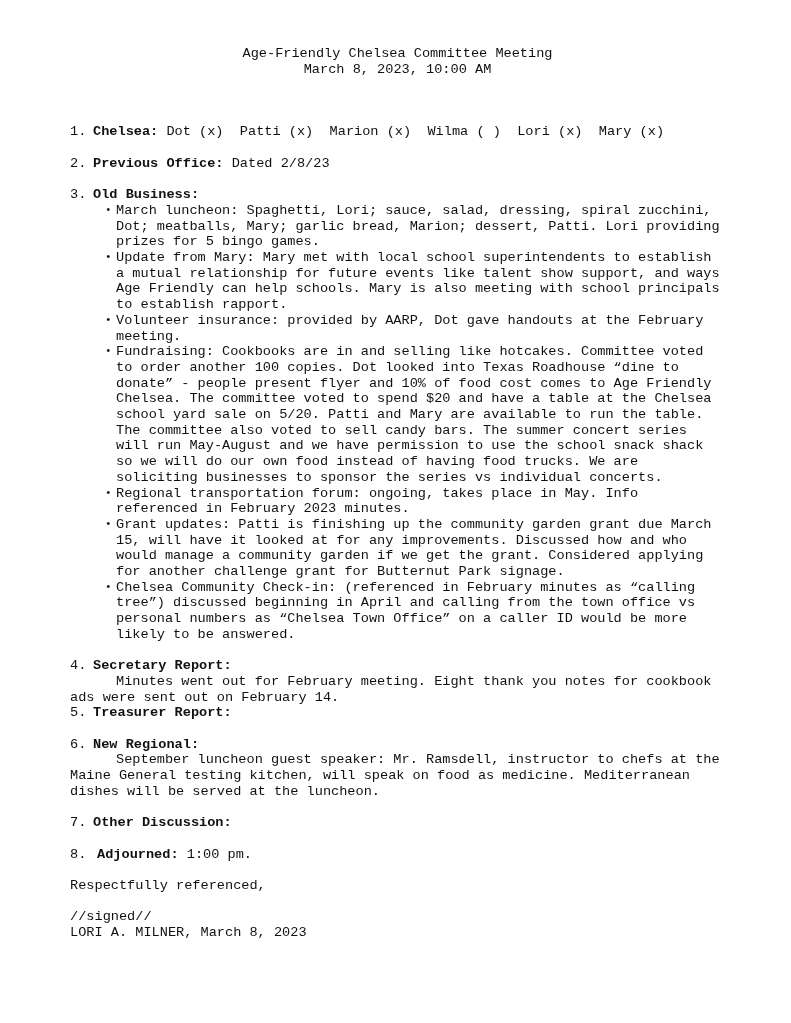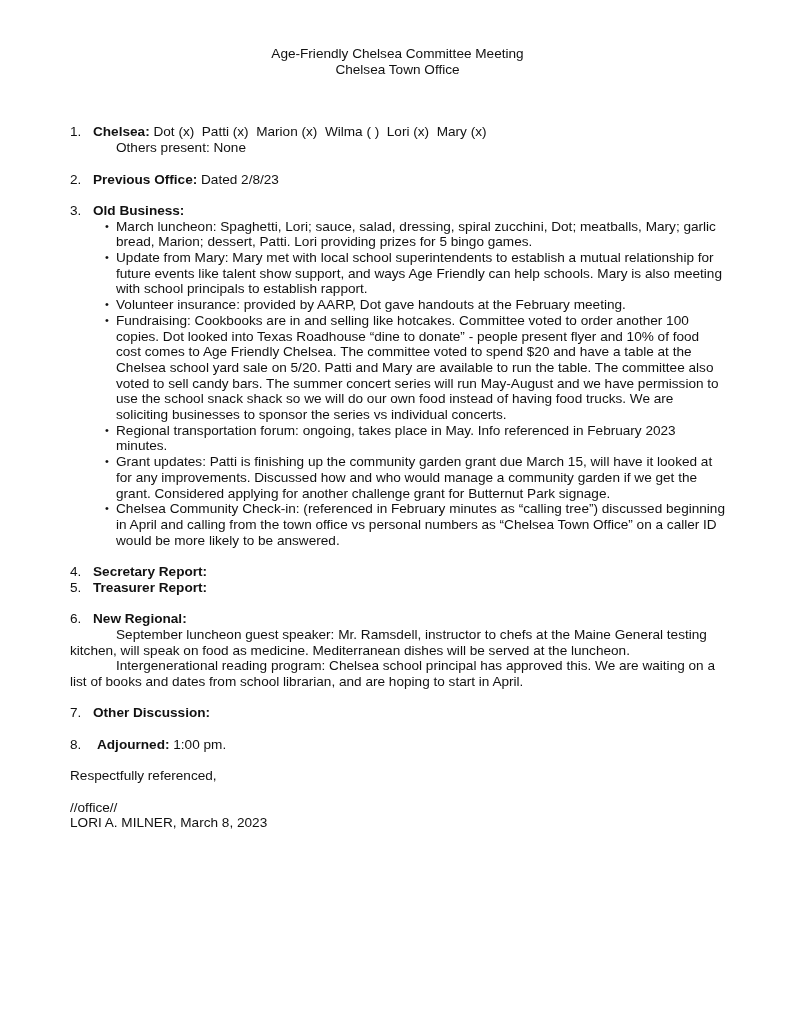--- a/index.html
+++ b/index.html
@@ -1,21 +1,21 @@
 <!DOCTYPE html>
 <html><head>
 <meta charset="utf-8">
 <style>
   html, body { margin: 0; padding: 0; background: #ffffff; }
   body {
     width: 791px; height: 1023px; position: relative; overflow: hidden;
     font-family: "Liberation Sans", sans-serif;
     font-size: 13.6px; line-height: 15.7px; color: #111111;
   }
-  .page { position: absolute; left: 70px; top: 46px; width: 655px; }
+  .page { position: absolute; left: 70px; top: 46px; width: 655px; font-family: Liberation Mono, monospace; }
   .header { text-align: center; width: 655px; margin-left: 0; }
   .header div { line-height: 15.7px; }
   .section { position: relative; }
   .sec-head { position: relative; padding-left: 23px; }
   .num { position: absolute; left: 0; top: 0; }
   .label { font-weight: bold; }
   .indent-line { padding-left: 46px; }
   .para { text-indent: 46px; }
   ul.bullets { list-style: none; margin: 0; padding: 0 0 0 46px; }
   ul.bullets li { position: relative; }
@@ -23,31 +23,30 @@
   .gap1 { height: 15.7px; }
   .gap2 { height: 31px; }
 </style>
 </head>
 <body>
 
 <div class="page">
 
   <div class="header">
     <div>Age-Friendly Chelsea Committee Meeting</div>
-    <div>Chelsea Town Office</div>
+    <div>March 8, 2023, 10:00 AM</div>
   </div>
 
   <div class="gap2" style="height:47px"></div>
 
   <div class="section">
     <div class="sec-head">
       <span class="num">1.</span>
       <span class="label">Chelsea:</span><span style="white-space:pre"> Dot (x)  Patti (x)  Marion (x)  Wilma ( )  Lori (x)  Mary (x)</span>
     </div>
-    <div class="indent-line">Others present: None</div>
   </div>
 
   <div class="gap1"></div>
 
   <div class="section">
     <div class="sec-head">
       <span class="num">2.</span>
       <span class="label">Previous Office:</span><span style="white-space:pre"> Dated 2/8/23</span>
     </div>
   </div>
@@ -70,38 +69,38 @@
     </ul>
   </div>
 
   <div class="gap1"></div>
 
   <div class="section">
     <div class="sec-head">
       <span class="num">4.</span>
       <span class="label">Secretary Report:</span>
     </div>
+    <div class="para">Minutes went out for February meeting. Eight thank you notes for cookbook ads were sent out on February 14.</div>
   </div>
 
   <div class="section">
     <div class="sec-head">
       <span class="num">5.</span>
       <span class="label">Treasurer Report:</span>
     </div>
   </div>
 
   <div class="gap1"></div>
 
   <div class="section">
     <div class="sec-head">
       <span class="num">6.</span>
       <span class="label">New Regional:</span>
     </div>
     <div class="para">September luncheon guest speaker: Mr. Ramsdell, instructor to chefs at the Maine General testing kitchen, will speak on food as medicine. Mediterranean dishes will be served at the luncheon.</div>
-    <div class="para">Intergenerational reading program: Chelsea school principal has approved this. We are waiting on a list of books and dates from school librarian, and are hoping to start in April.</div>
   </div>
 
   <div class="gap1"></div>
 
   <div class="section">
     <div class="sec-head">
       <span class="num">7.</span>
       <span class="label">Other Discussion:</span>
     </div>
   </div>
@@ -114,16 +113,16 @@
       <span class="label">Adjourned:</span><span style="white-space:pre"> 1:00 pm.</span>
     </div>
   </div>
 
   <div class="gap1"></div>
 
   <div>Respectfully referenced,</div>
 
   <div class="gap1"></div>
 
-  <div>//office//</div>
+  <div>//signed//</div>
   <div>LORI A. MILNER, March 8, 2023</div>
 
 </div>
 
 </body></html>

